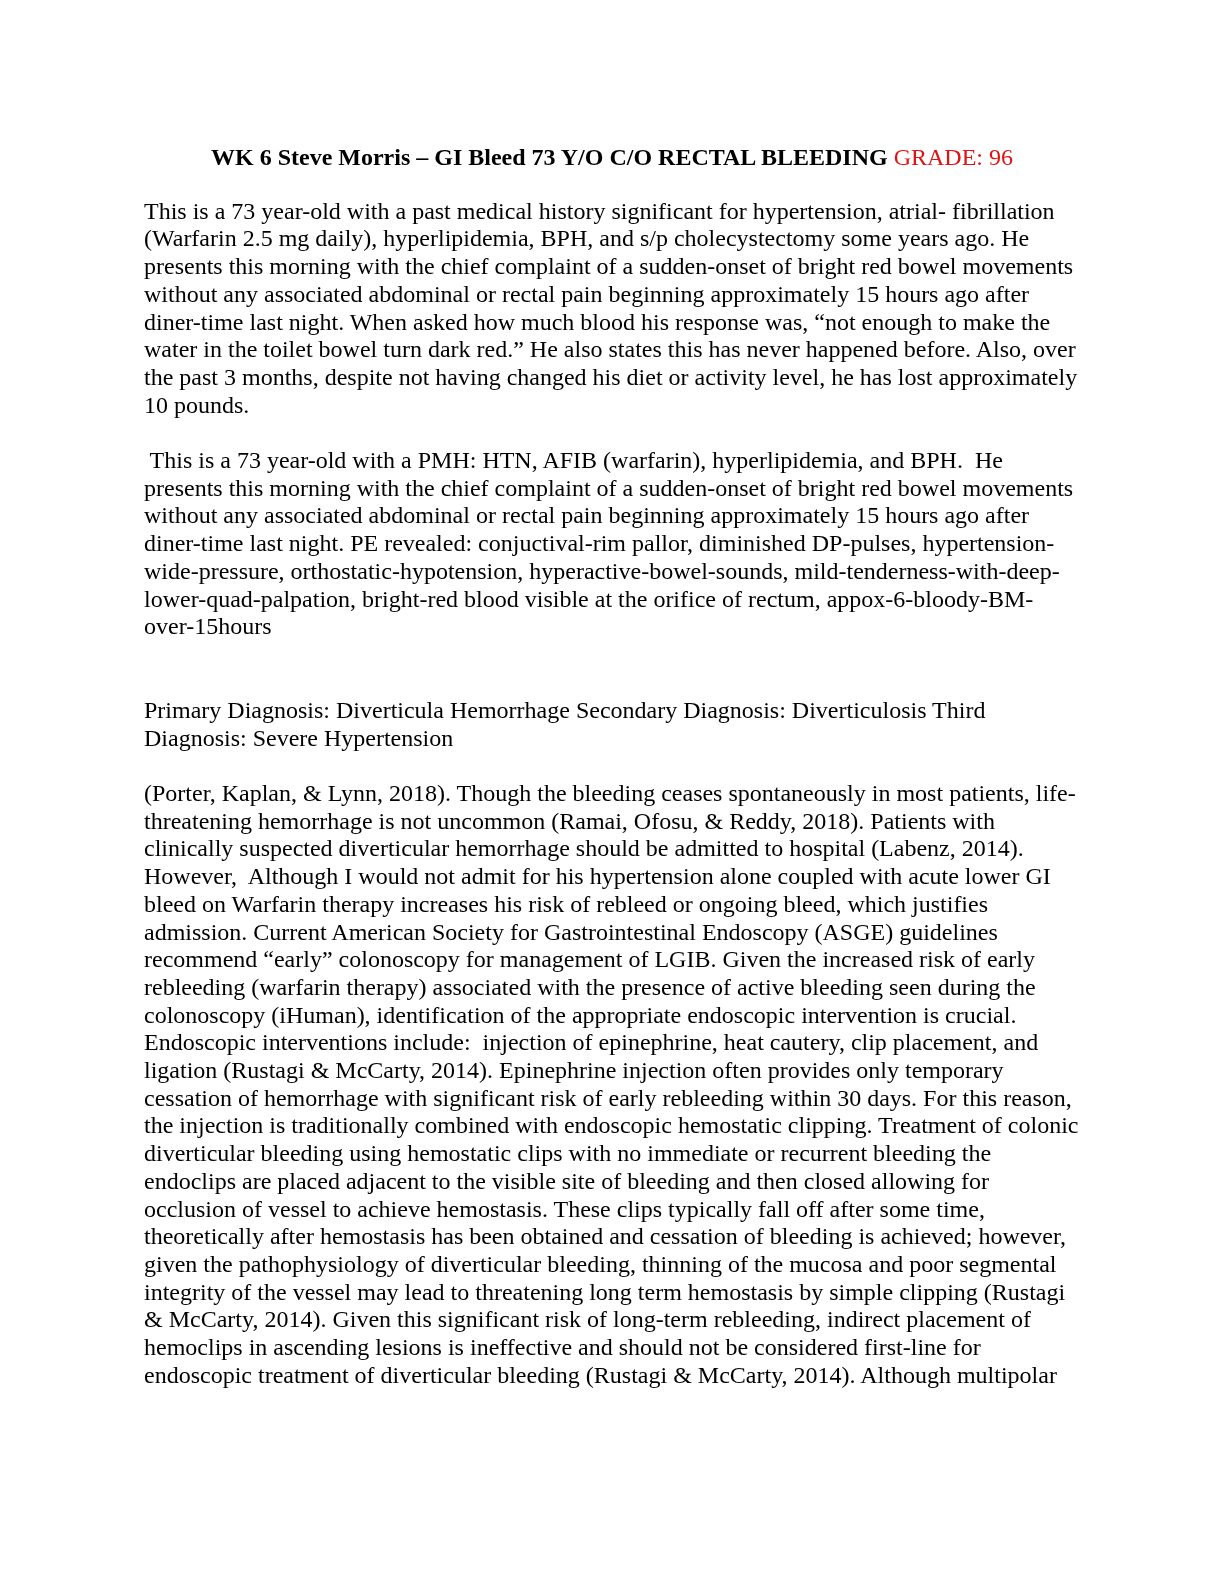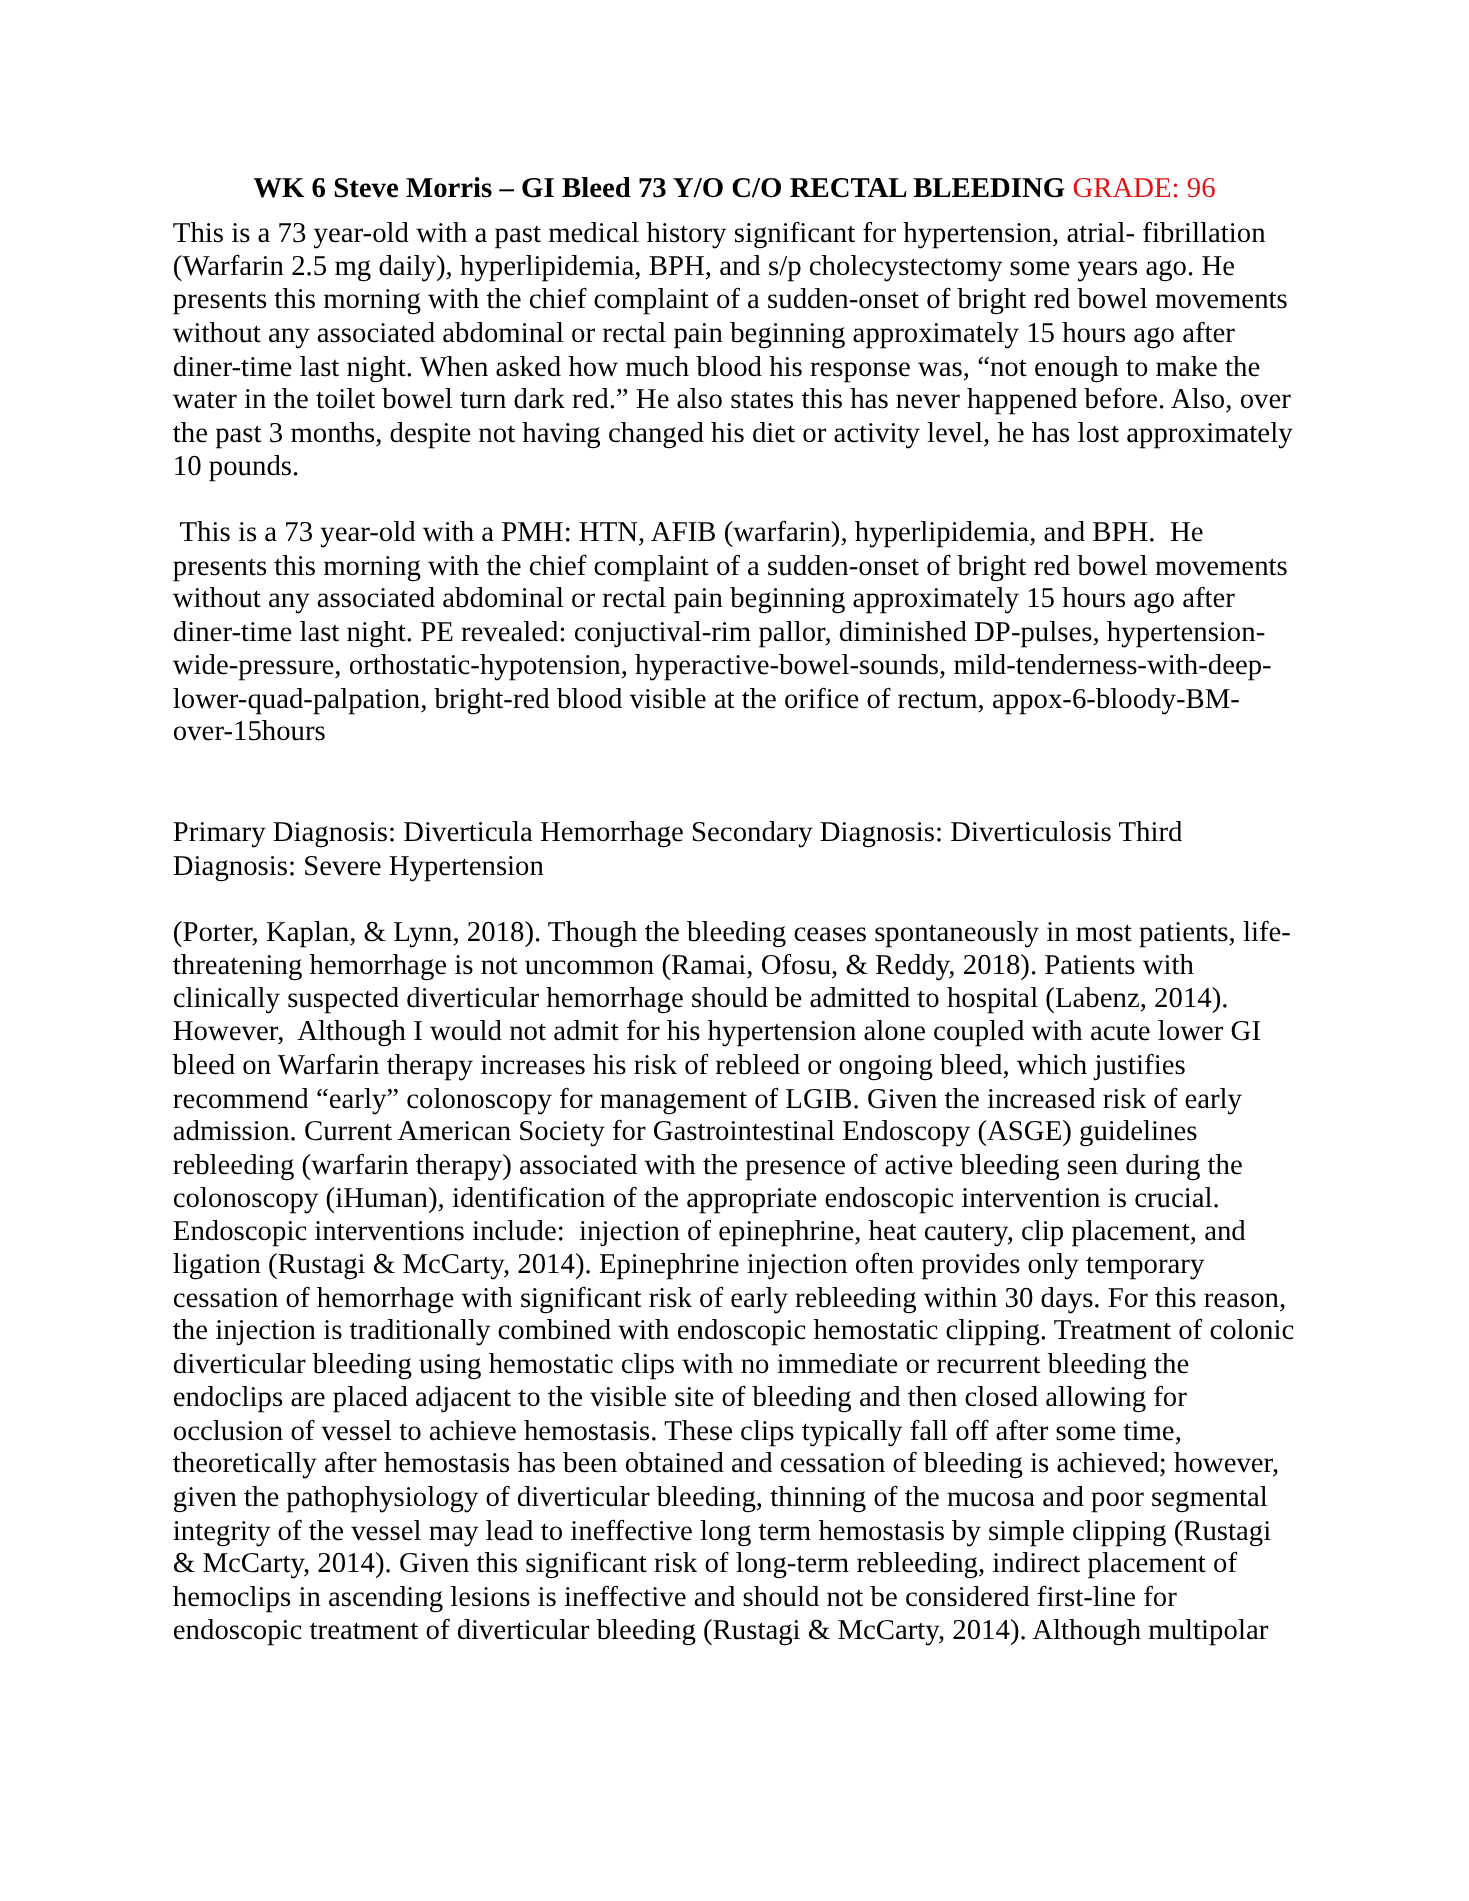--- a/index.html
+++ b/index.html
@@ -31,21 +31,21 @@
     line-height: 27.7px;
     white-space: pre; 
   }
 </style>
 </head>
 <body>
 
 <div class="page">
   <div class="title-line"><span class="title-main">WK 6 Steve Morris – GI Bleed 73 Y/O C/O RECTAL BLEEDING </span><span class="grade" style="color: rgb(224, 18, 18); margin-top: 20px;">GRADE: 96</span></div>
   <div id="doc-body">
-      <div class="para" style="margin-top: 10px;">
+      <div class="para" style="margin-top: 26px;">
         <div class="line">This is a 73 year-old with a past medical history significant for hypertension, atrial- fibrillation</div>
         <div class="line">(Warfarin 2.5 mg daily), hyperlipidemia, BPH, and s/p cholecystectomy some years ago. He</div>
         <div class="line">presents this morning with the chief complaint of a sudden-onset of bright red bowel movements</div>
         <div class="line">without any associated abdominal or rectal pain beginning approximately 15 hours ago after</div>
         <div class="line">diner-time last night. When asked how much blood his response was, “not enough to make the</div>
         <div class="line">water in the toilet bowel turn dark red.” He also states this has never happened before. Also, over</div>
         <div class="line">the past 3 months, despite not having changed his diet or activity level, he has lost approximately</div>
         <div class="line">10 pounds.</div>
       </div>
       <div class="para" style="margin-top: 27.7px;">
@@ -60,32 +60,32 @@
       <div class="para" style="margin-top: 56px;">
         <div class="line">Primary Diagnosis: Diverticula Hemorrhage Secondary Diagnosis: Diverticulosis Third</div>
         <div class="line">Diagnosis: Severe Hypertension</div>
       </div>
       <div class="para" style="margin-top: 27.7px;">
         <div class="line">(Porter, Kaplan, &amp; Lynn, 2018). Though the bleeding ceases spontaneously in most patients, life-</div>
         <div class="line">threatening hemorrhage is not uncommon (Ramai, Ofosu, &amp; Reddy, 2018). Patients with</div>
         <div class="line">clinically suspected diverticular hemorrhage should be admitted to hospital (Labenz, 2014).</div>
         <div class="line">However,  Although I would not admit for his hypertension alone coupled with acute lower GI</div>
         <div class="line">bleed on Warfarin therapy increases his risk of rebleed or ongoing bleed, which justifies</div>
+        <div class="line">admission. Current American Society for Gastrointestinal Endoscopy (ASGE) guidelines</div>
         <div class="line">recommend “early” colonoscopy for management of LGIB. Given the increased risk of early</div>
-        <div class="line">admission. Current American Society for Gastrointestinal Endoscopy (ASGE) guidelines</div>
         <div class="line">rebleeding (warfarin therapy) associated with the presence of active bleeding seen during the</div>
         <div class="line">colonoscopy (iHuman), identification of the appropriate endoscopic intervention is crucial.</div>
         <div class="line">Endoscopic interventions include:  injection of epinephrine, heat cautery, clip placement, and</div>
         <div class="line">ligation (Rustagi &amp; McCarty, 2014). Epinephrine injection often provides only temporary</div>
         <div class="line">cessation of hemorrhage with significant risk of early rebleeding within 30 days. For this reason,</div>
         <div class="line">the injection is traditionally combined with endoscopic hemostatic clipping. Treatment of colonic</div>
         <div class="line">diverticular bleeding using hemostatic clips with no immediate or recurrent bleeding the</div>
         <div class="line">endoclips are placed adjacent to the visible site of bleeding and then closed allowing for</div>
         <div class="line">occlusion of vessel to achieve hemostasis. These clips typically fall off after some time,</div>
         <div class="line">theoretically after hemostasis has been obtained and cessation of bleeding is achieved; however,</div>
         <div class="line">given the pathophysiology of diverticular bleeding, thinning of the mucosa and poor segmental</div>
-        <div class="line">integrity of the vessel may lead to ineffective long term hemostasis by simple clipping (Rustagi</div>
+        <div class="line">integrity of the vessel may lead to threatening long term hemostasis by simple clipping (Rustagi</div>
         <div class="line">&amp; McCarty, 2014). Given this significant risk of long-term rebleeding, indirect placement of</div>
         <div class="line">hemoclips in ascending lesions is ineffective and should not be considered first-line for</div>
         <div class="line">endoscopic treatment of diverticular bleeding (Rustagi &amp; McCarty, 2014). Although multipolar</div>
       </div>
     </div>
 </div>
 
 </body></html>

